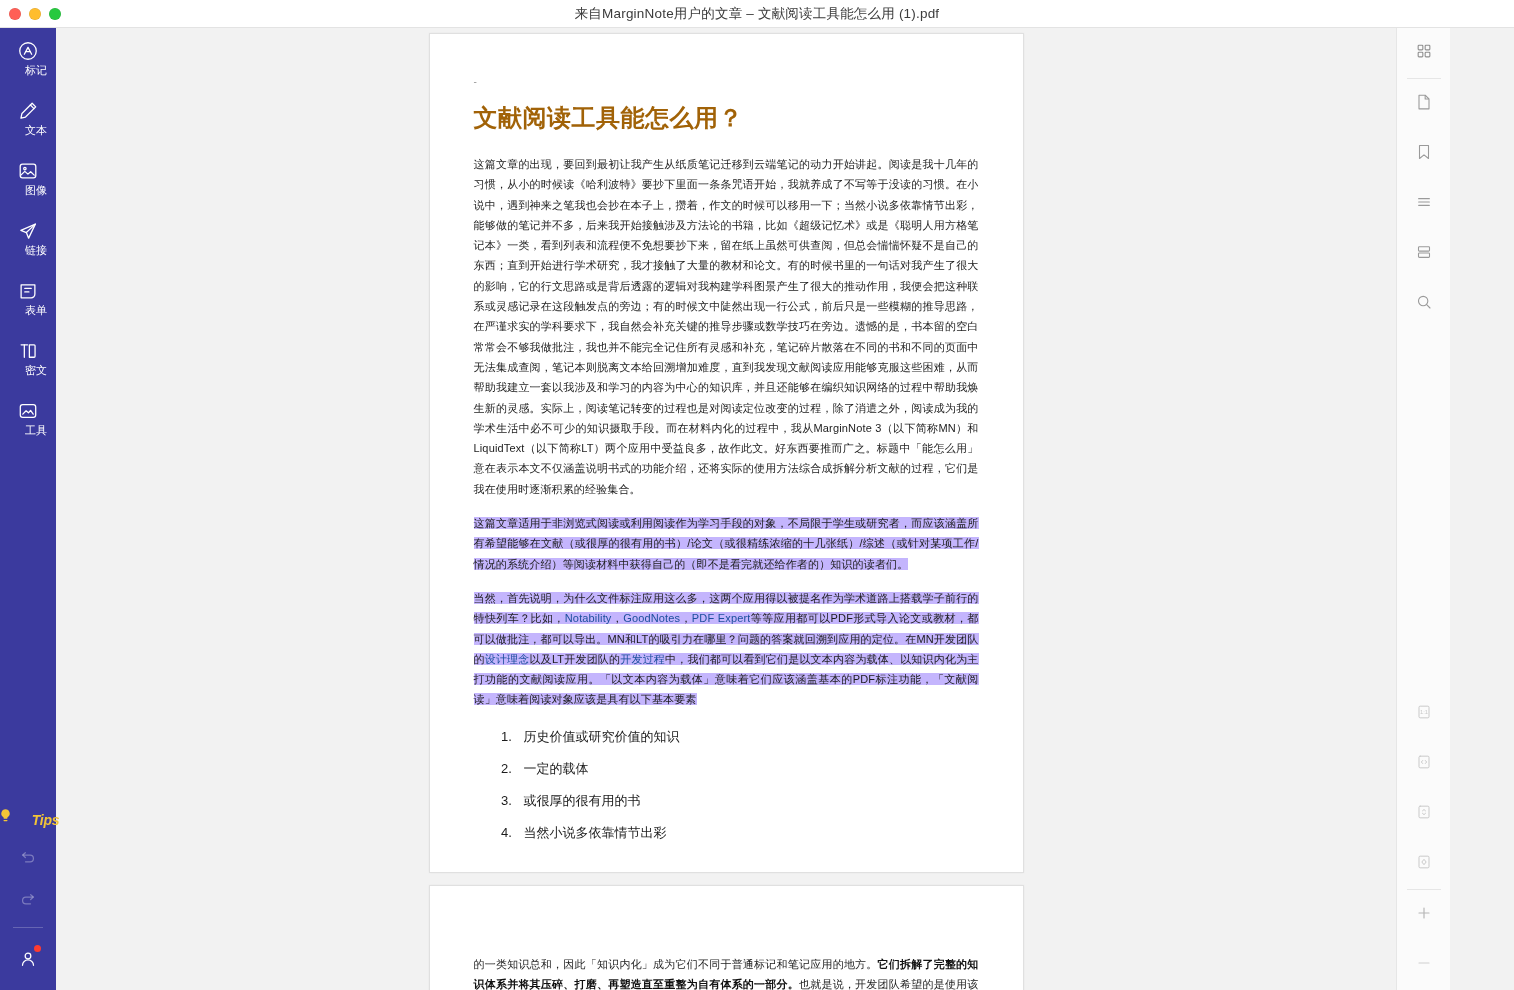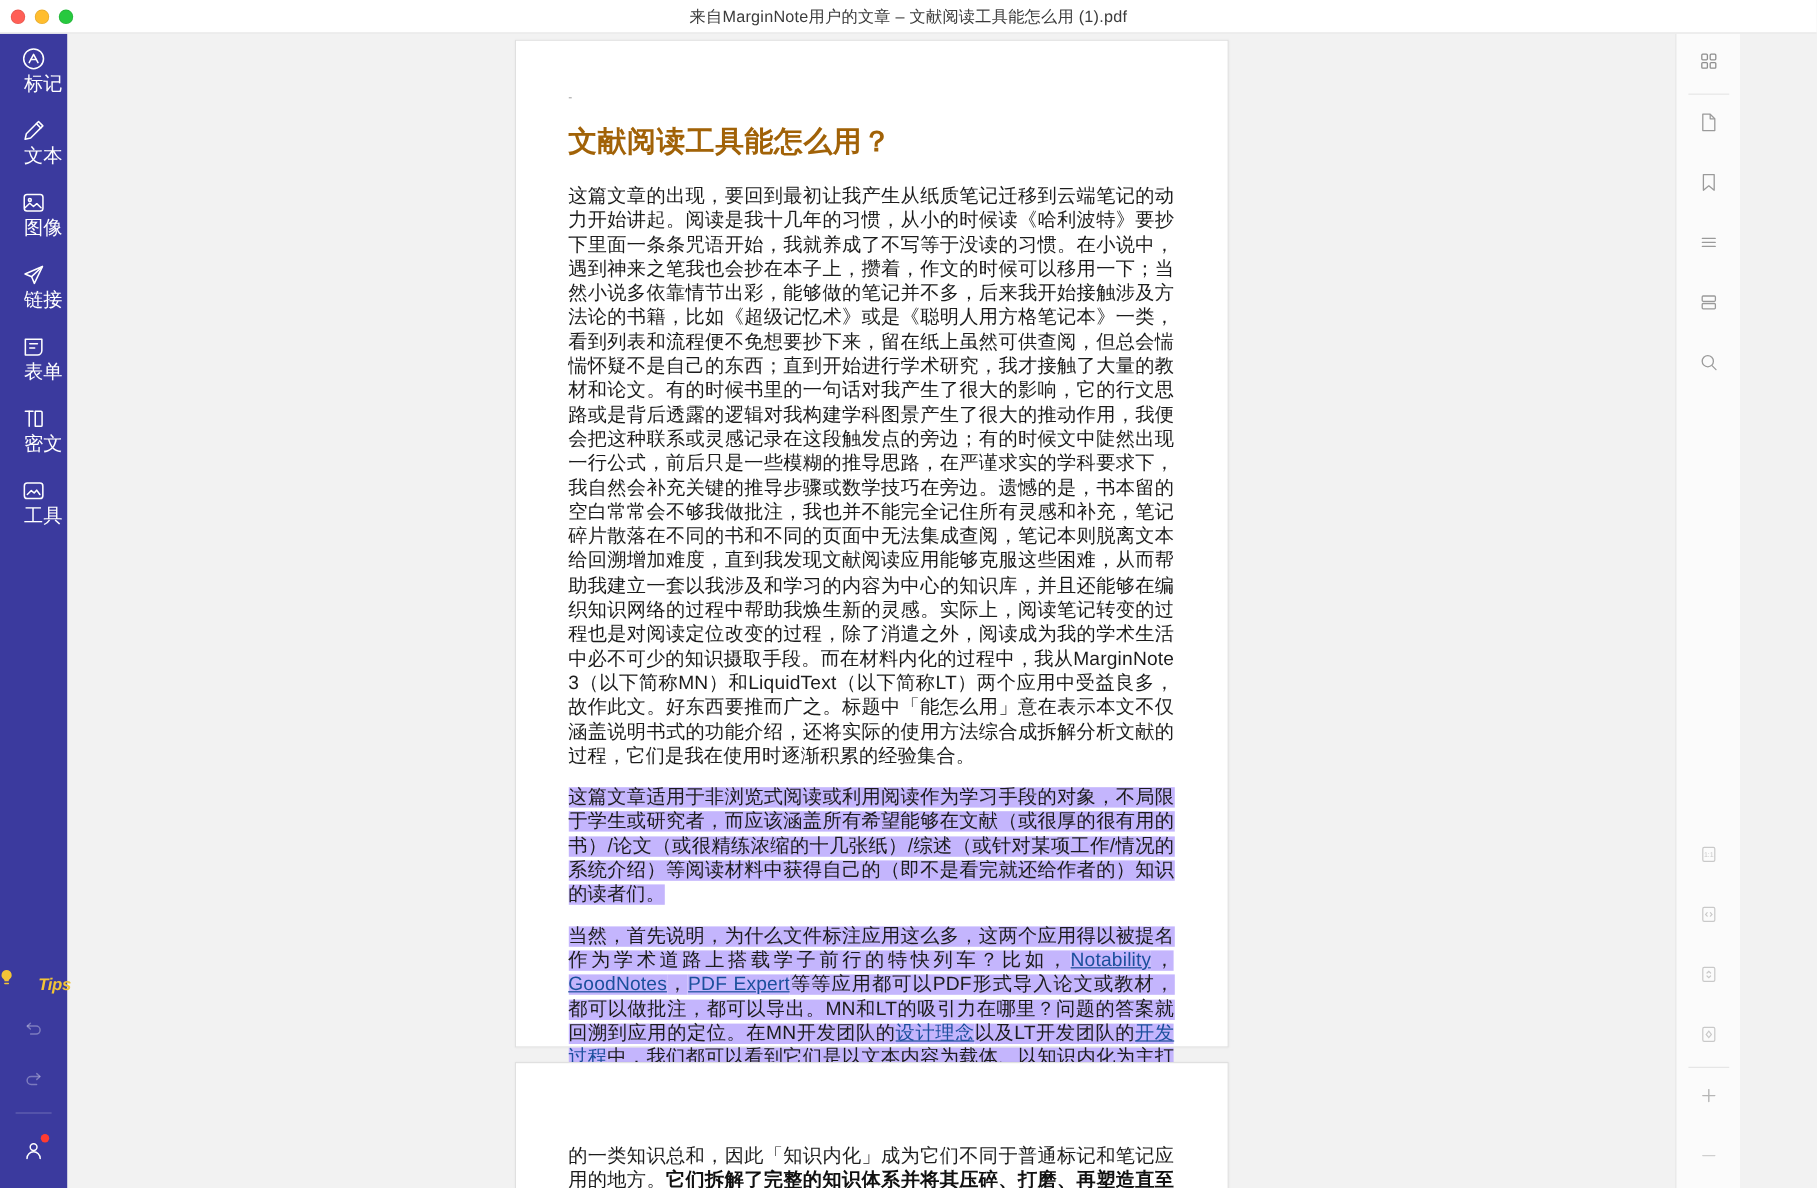--- a/index.html
+++ b/index.html
@@ -37,21 +37,21 @@
     display: flex; flex-direction: column; align-items: center;
     z-index: 30;
   }
   .lb-item {
     width: 56px; height: 60px;
     display: flex; flex-direction: column; align-items: center; justify-content: center;
     gap: 3px; cursor: pointer;
   }
   .lb-item .ico { width: 22px; height: 22px; display:block; }
   .lb-item .ico svg { width: 22px; height: 22px; display:block; }
-  .lb-label { font-size: 16px; color: #ffffff; line-height: 1; padding-left: 16px; }
+  .lb-label { font-size: 11px; color: #ffffff; line-height: 1; padding-left: 16px; }
   .lb-spacer { flex: 1 1 auto; }
   .tips {
     width: 56px; height: 44px; display:flex; align-items:center; justify-content:center;
     cursor: pointer; position: relative;
   }
   .tips-inner { display:flex; align-items:flex-end; gap:18px; }
   .tips-text { font-size: 14px; font-weight: bold; font-style: italic; color: #f2c437; letter-spacing:-.3px; }
   .lb-arrow {
     width: 56px; height: 42px; display:flex; align-items:center; justify-content:center; cursor: pointer;
   }
@@ -91,26 +91,26 @@
   .page-1 { margin-top: 5px; height: 840px; }
   .page-2 { margin-top: 12px; height: 840px; }
   .page-inner { padding: 40px 44px 0 44px; }
 
   .tiny-dash { font-size: 10px; color:#9a9a9a; height:16px; line-height:16px; }
   h1.doc-title {
     font-size: 24px; font-weight: bold; color:#a16207; margin: 12px 0 20px 0;
     letter-spacing: .5px;
   }
   p.body {
-    font-size: 16px; line-height: 20.3px; color: #1c1c1c;
+    font-size: 11px; line-height: 20.3px; color: #1c1c1c;
     text-align: justify; margin-bottom: 14px;
     letter-spacing: .15px;
   }
   .hl { background: #c4b5fd; }
-  .hl-link { color: #1b4f9c; text-decoration: underline; }
+  .hl-link { color: #1b4f9c; }
   .sel-para { margin-bottom: 10px; }
   .sel-para span.hl { box-decoration-break: clone; -webkit-box-decoration-break: clone; }
 
   ol.doclist { margin: 18px 0 0 26px; padding-left: 16px; }
   ol.doclist li {
     font-size: 13px; line-height: 18px; color:#1c1c1c;
     margin-bottom: 14px; padding-left: 8px;
   }
   b.strong { font-weight: bold; color:#111; }
 

